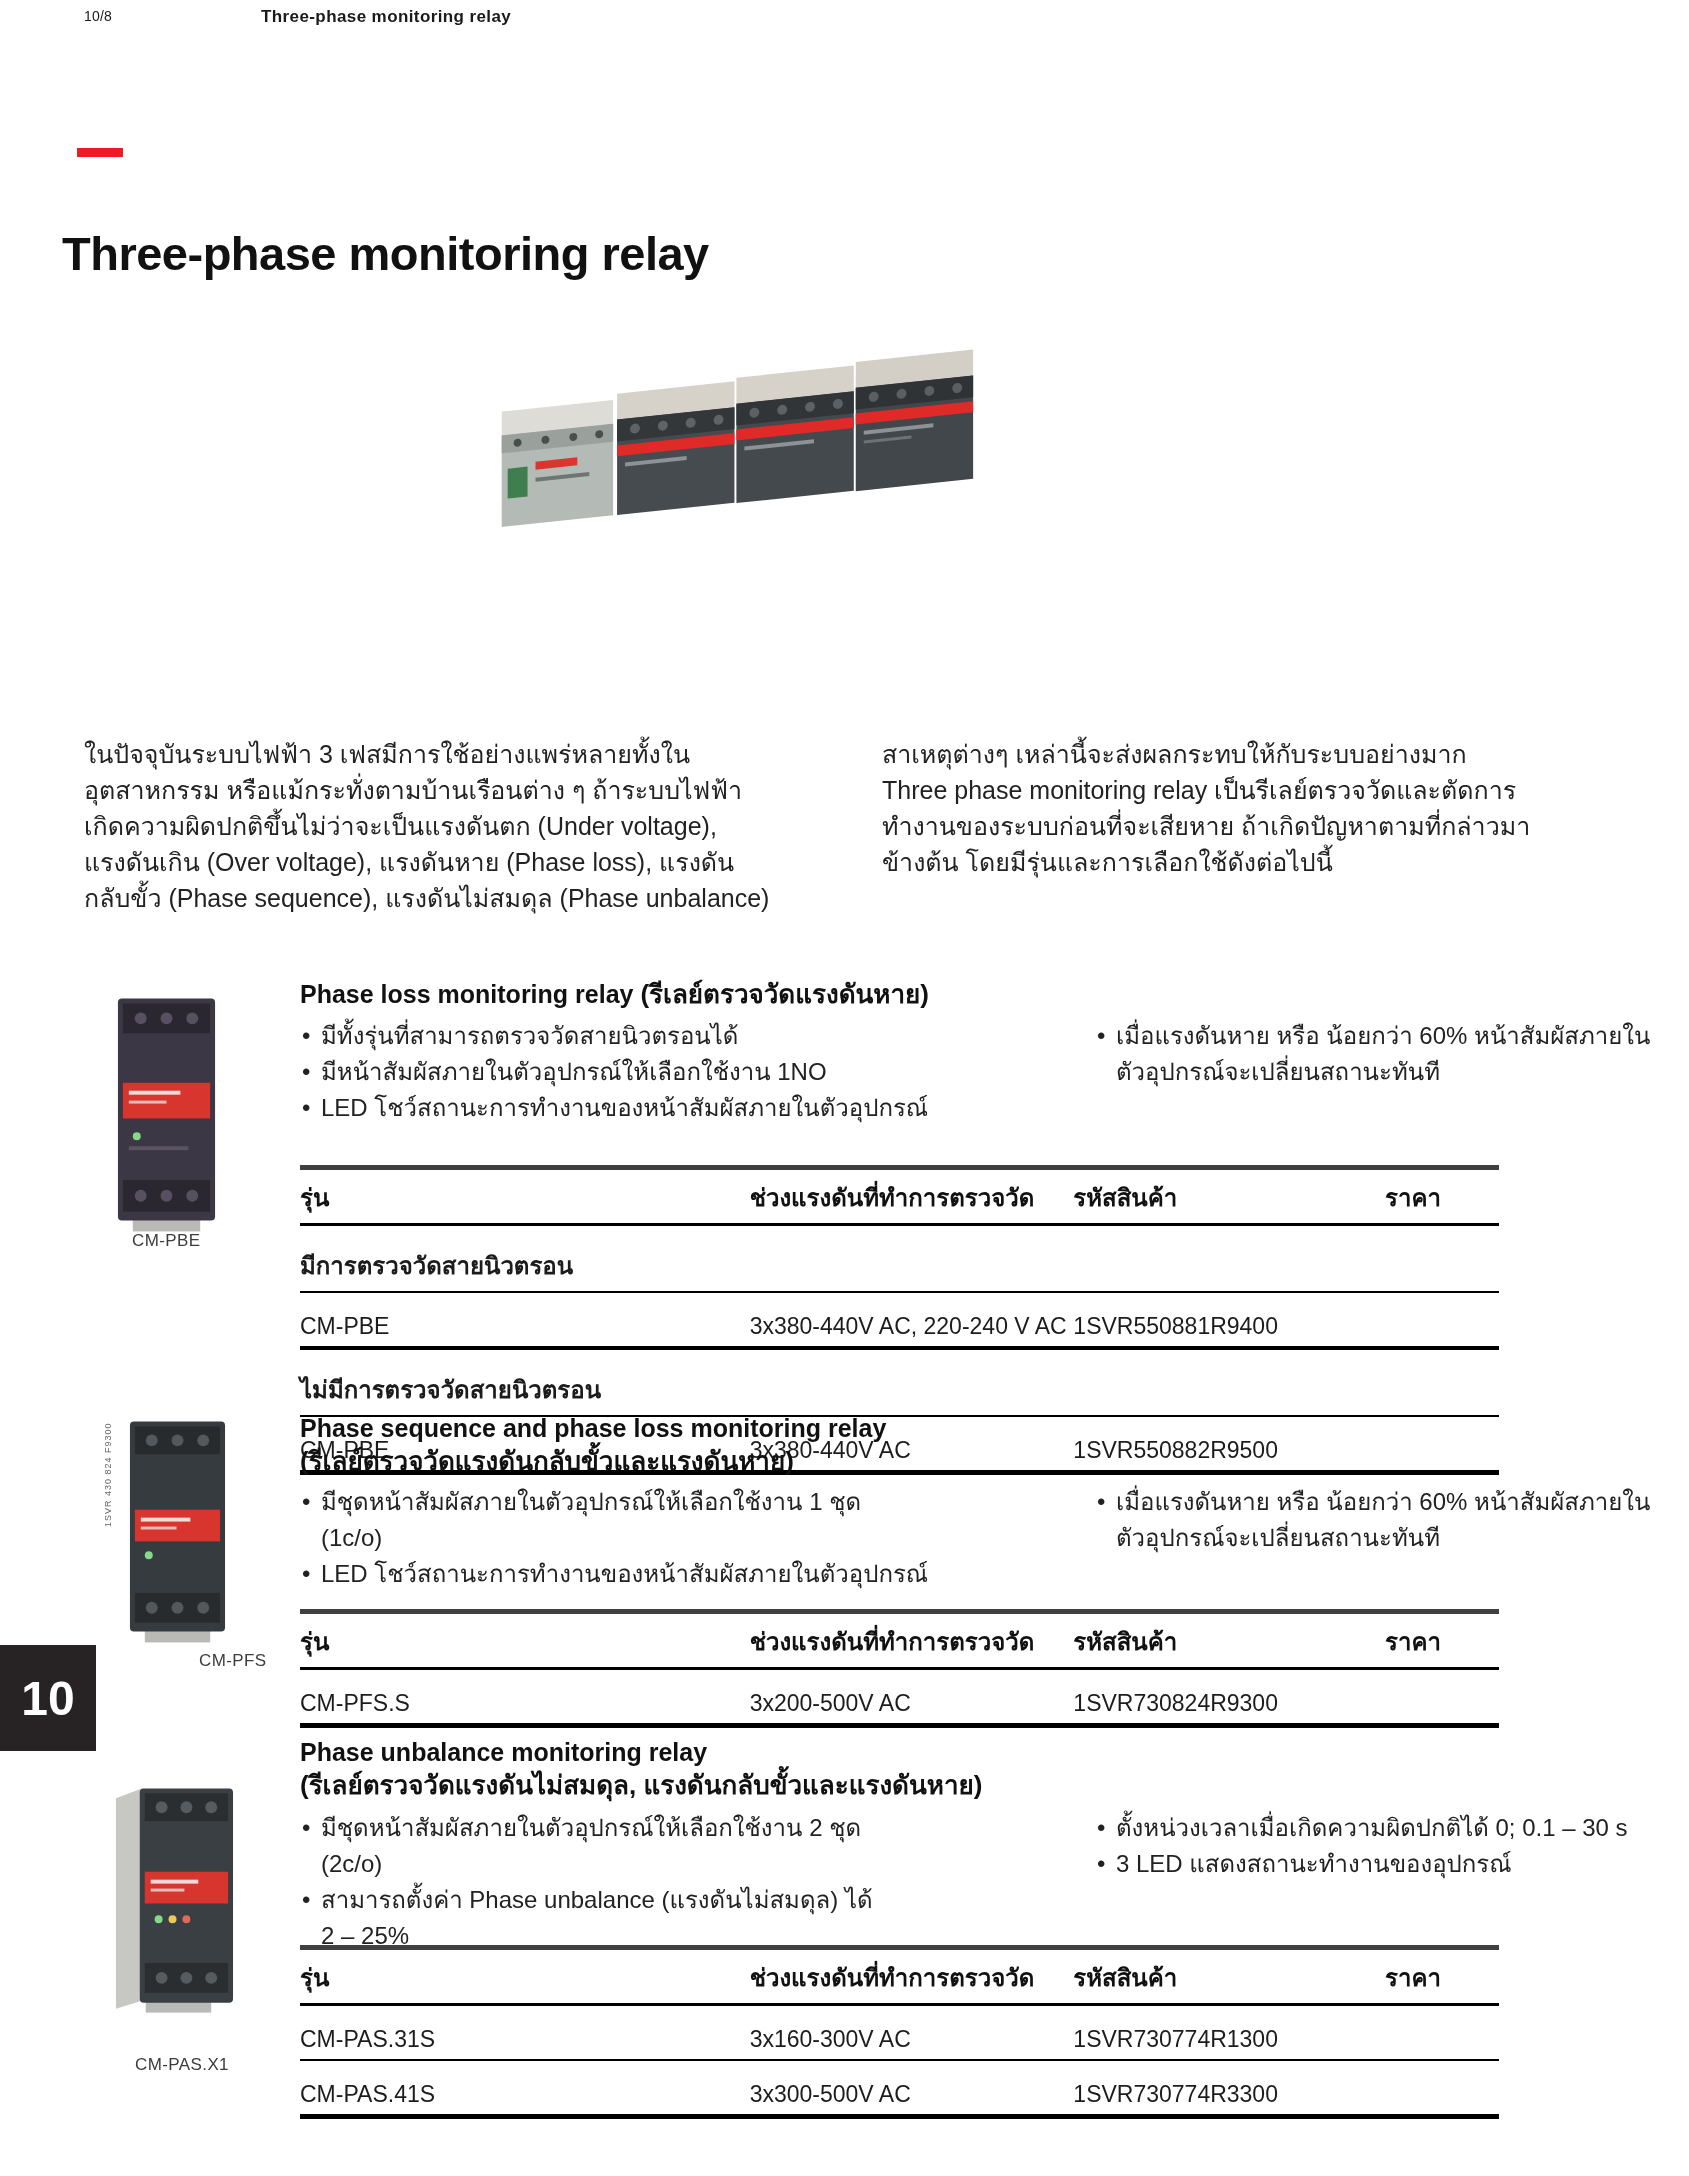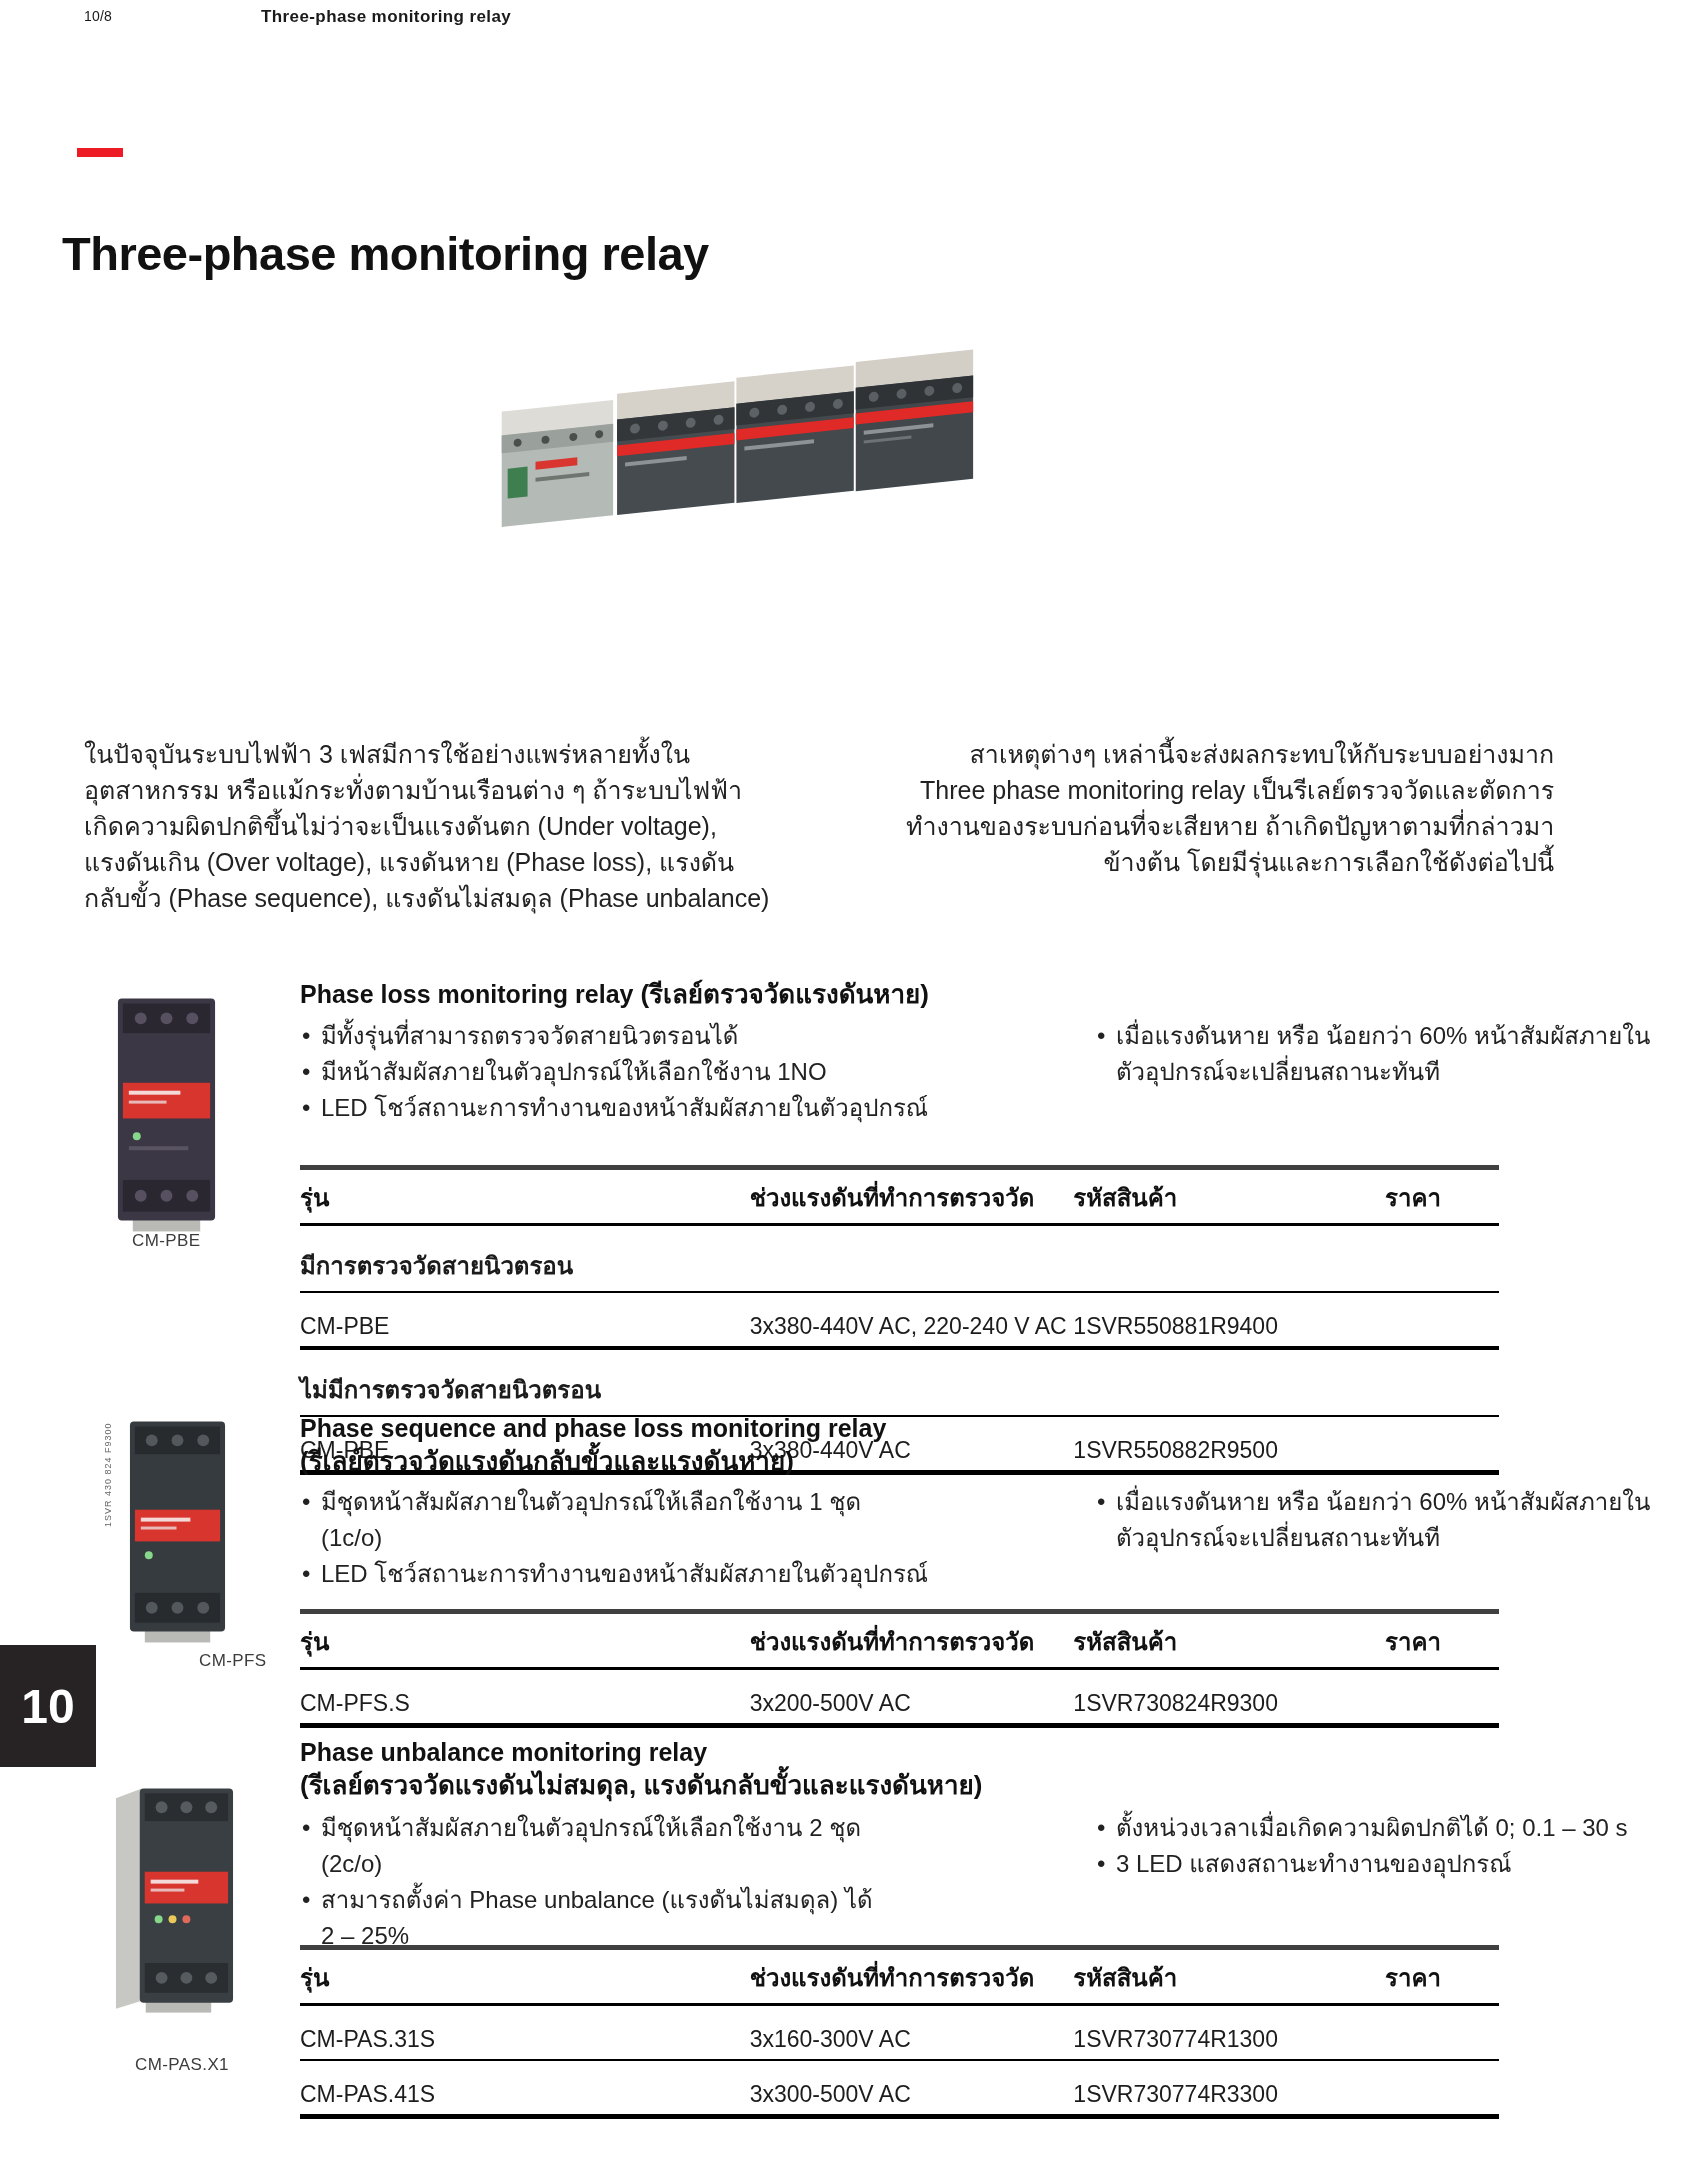--- a/index.html
+++ b/index.html
@@ -12,21 +12,21 @@
   .runtitle{position:absolute;left:261px;top:7px;font-size:17px;font-weight:bold;letter-spacing:0.4px;}
   
   .red-dash{position:absolute;left:77px;top:148px;width:46px;height:9px;background:#ec1b24;}
   
   .main-title{position:absolute;left:62px;top:195px;font-size:47px;font-weight:bold;letter-spacing:-0.5px;color:#111;}
   
   .hero{position:absolute;left:450px;top:334px;width:545px;height:193px;}
   
   .intro{position:absolute;top:736px;font-size:25px;line-height:36px;color:#222;white-space:nowrap;}
   .intro.left{left:84px;}
-  .intro.right{left:906px;text-align:right;}
+  .intro.right{left:882px;}
   
   .section{position:absolute;left:0;width:1690px;}
   .sec-heading{position:absolute;left:300px;top:0;font-weight:bold;font-size:25px;line-height:33px;color:#111;white-space:nowrap;}
   .sec-heading .th{font-size:26px;}
   .bullets{position:absolute;font-size:24px;line-height:36px;color:#222;white-space:nowrap;}
   .bullets.bl{left:300px;}
   .bullets.br{left:1095px;}
   .bullet{position:relative;padding-left:21px;}
   .bullet::before{content:"\2022";position:absolute;left:2px;top:0;}
   .cont{padding-left:21px;}
@@ -40,21 +40,21 @@
   .spec th{font-size:24px;font-weight:bold;text-align:left;padding:8px 0 6px 0;color:#111;}
   .spec thead tr{border-bottom:3px solid #000;}
   .spec td{font-size:23px;padding:20px 0 6px 0;color:#1c1c1c;}
   .spec tr.group{border-bottom:2px solid #000;}
   .spec tr.group td{font-weight:bold;font-size:24px;}
   .spec tr.thick{border-bottom:4px solid #000;}
   .spec tr.thin{border-bottom:2px solid #000;}
   .spec .price{text-align:right;padding-right:58px;}
   .c1{width:37.5%;}.c2{width:27%;}.c3{width:23%;}.c4{width:12.5%;}
   
-  .chapter-tab{position:absolute;left:0;top:1645px;width:96px;height:122px;background:#272324;
+  .chapter-tab{position:absolute;left:0;top:1645px;width:96px;height:106px;background:#272324;
     color:#fff;font-size:48px;font-weight:bold;display:flex;align-items:center;justify-content:center;}
 </style>
 </head>
 <body>
 
 <div class="page">
 
   <div class="pageref">10/8</div>
   <div class="runtitle">Three-phase monitoring relay</div>
 

